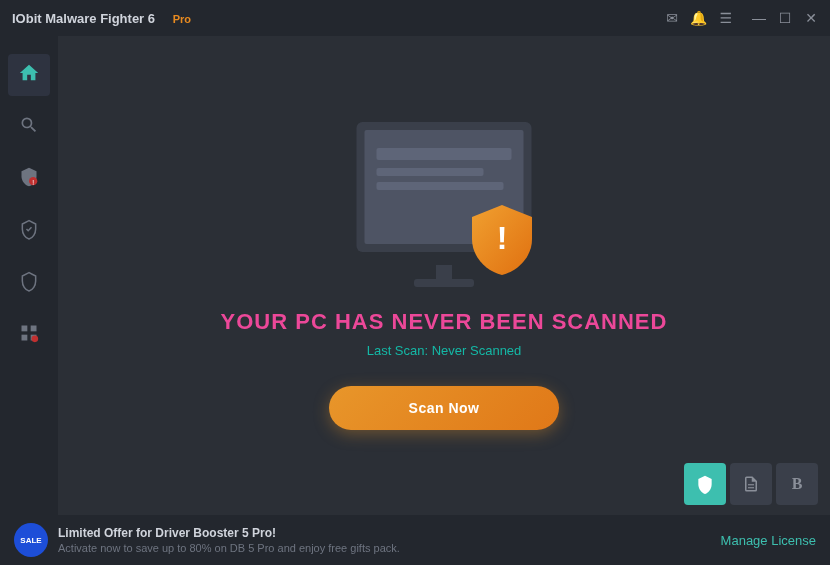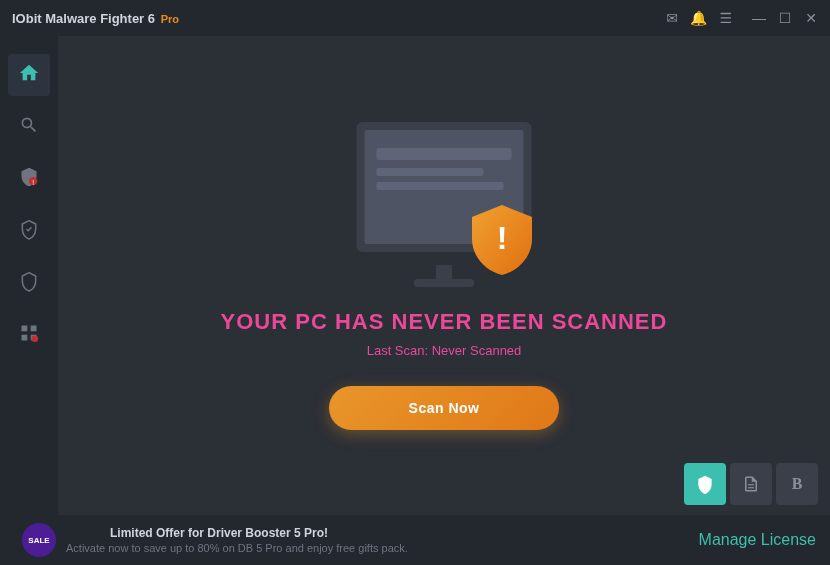--- a/index.html
+++ b/index.html
@@ -31,21 +31,21 @@
       font-size: 13px;
     }
     .title-logo {
       font-weight: 600;
       color: #d0d4dc;
       font-size: 13px;
     }
     .title-logo span {
       color: #e88a20;
       font-size: 11px;
-      margin-left: 2px;
+      margin-left: 14px;
     }
     .title-bar-icons {
       display: flex;
       align-items: center;
       gap: 12px;
     }
     .title-icon {
       color: #8a8f99;
       font-size: 14px;
       cursor: pointer;
@@ -210,21 +210,21 @@
     .scan-status-title {
       color: #ec4899;
       font-size: 22px;
       font-weight: 700;
       letter-spacing: 1px;
       text-transform: uppercase;
       margin-bottom: 8px;
       text-align: center;
     }
     .scan-status-sub {
-      color: #ec4899;
+      color: #14b8a6;
       font-size: 13px;
       margin-bottom: 28px;
       text-align: center;
     }
 
     
     .scan-btn {
       background: linear-gradient(135deg, #e8962a 0%, #e07818 100%);
       color: #fff;
       border: none;
@@ -284,50 +284,48 @@
       justify-content: space-between;
     }
     .status-bar-left {
       display: flex;
       align-items: center;
       gap: 10px;
     }
     .sale-badge {
       width: 34px;
       height: 34px;
-      background: #4c1d95;
+      background: #1d4ed8;
       border-radius: 50%;
       display: flex;
       align-items: center;
       justify-content: center;
       font-size: 8px;
       font-weight: 700;
       color: #fff;
       flex-shrink: 0;
       text-transform: uppercase;
-      margin-left: 8px;
     }
     .status-text-wrap {
       display: flex;
       flex-direction: column;
       gap: 2px;
     }
     .status-title {
       color: #d0d4dc;
       font-size: 12px;
       font-weight: 600;
-      margin-left: 44px;
     }
     .status-sub {
       color: #6e7480;
       font-size: 11px;
     }
     .manage-license {
       color: #3dbfaf;
-      font-size: 16px;
+      font-size: 13px;
       cursor: pointer;
       text-decoration: none;
     }
   </style>
 </head>
 <body>
 
 <div class="title-bar">
   <div class="title-bar-left">
     <span class="title-logo">

